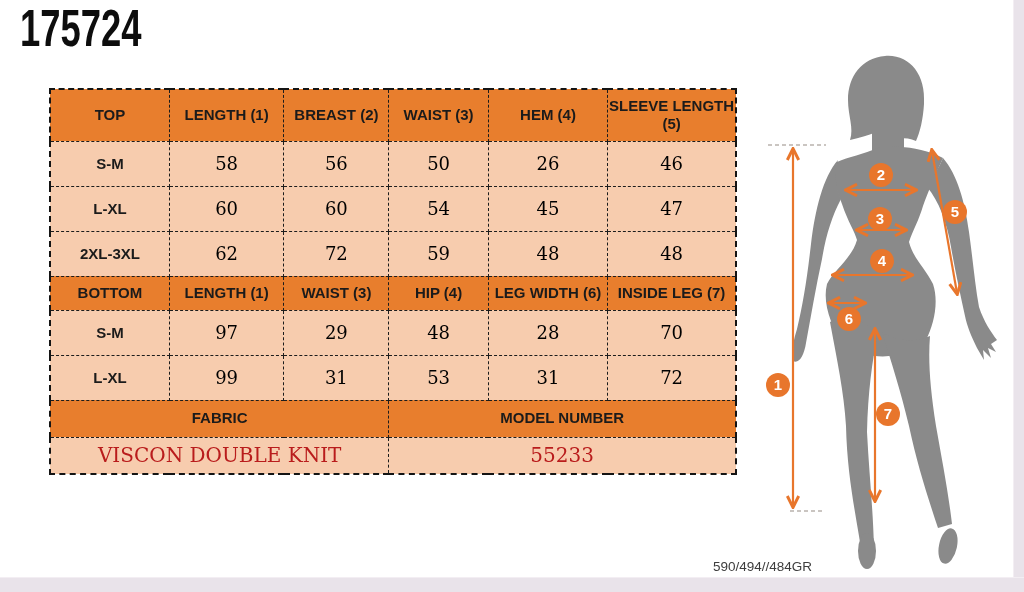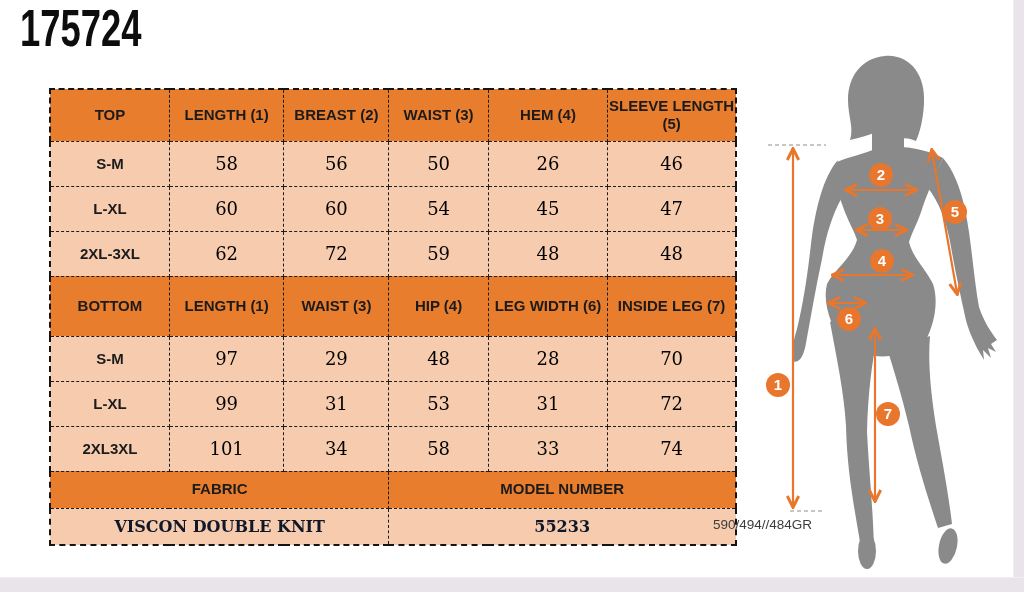--- a/index.html
+++ b/index.html
@@ -23,43 +23,43 @@
   
   .size-table{
     position:absolute;left:49px;top:88px;width:688px;
     border-collapse:collapse;table-layout:fixed;text-align:center;
     border:2px dashed #141414;
   }
   .size-table th,.size-table td{
     border:1px dashed #1c1c1c;vertical-align:middle;padding:0;
   }
   .r-hdr{height:52px;}
-  .r-hdr2{height:60px;}
+  .r-hdr2{height:34px;}
   .r-data{height:45px;}
   .r-info{height:37px;}
   .hdr-cell{
     background:var(--header-bg,#e87e2d);
     font-size:15px;font-weight:700;color:#1b1b1b;line-height:1.25;
   }
   .label-cell{
     background:var(--row-bg,#f7ccae);
     font-size:15px;font-weight:700;color:#1b1b1b;margin-left:44px;
   }
   .num-cell{
     background:var(--row-bg,#f7ccae);
     font-family:"DejaVu Serif",serif;font-size:18px;color:#000000;
   }
   .fabric-cell{
     background:var(--row-bg,#f7ccae);
-    font-family:"DejaVu Serif",serif;font-size:16px;color:#0f172a;font-weight:bold;
+    font-family:"DejaVu Serif",serif;font-size:20px;color:#b91c1c;
   }
 
   
   .footnote{
-    position:absolute;left:700px;top:517px;width:112px;text-align:right;
+    position:absolute;left:700px;top:559px;width:112px;text-align:right;
     font-size:13.5px;color:#3d3d3d;z-index:2;
   }
 
   
   .figure{position:absolute;left:760px;top:30px;width:264px;height:555px;z-index:1;}
   .figure svg{position:absolute;left:0;top:0;}
   .fig-silhouette path,.fig-silhouette ellipse{fill:var(--silhouette,#8a8a8a);}
   .measure-arrow{stroke:var(--accent,#e8762c);stroke-width:2.2;fill:none;}
   .guide-dash{stroke:#b9b3ad;stroke-width:1.5;stroke-dasharray:4 3;fill:none;}
   .marker{
@@ -142,28 +142,20 @@
       <td class="num-cell">28</td>
       <td class="num-cell">70</td>
     </tr>
     <tr class="r-data">
       <td class="label-cell">L-XL</td>
       <td class="num-cell">99</td>
       <td class="num-cell">31</td>
       <td class="num-cell">53</td>
       <td class="num-cell">31</td>
       <td class="num-cell">72</td>
-    </tr>
-    <tr class="r-data">
-      <td class="label-cell">2XL3XL</td>
-      <td class="num-cell">101</td>
-      <td class="num-cell">34</td>
-      <td class="num-cell">58</td>
-      <td class="num-cell">33</td>
-      <td class="num-cell">74</td>
     </tr>
 
     <tr class="r-info">
       <th class="hdr-cell" colspan="3">FABRIC</th>
       <th class="hdr-cell" colspan="3">MODEL NUMBER</th>
     </tr>
     <tr class="r-info">
       <td class="fabric-cell" colspan="3">VISCON DOUBLE KNIT</td>
       <td class="fabric-cell" colspan="3">55233</td>
     </tr>

